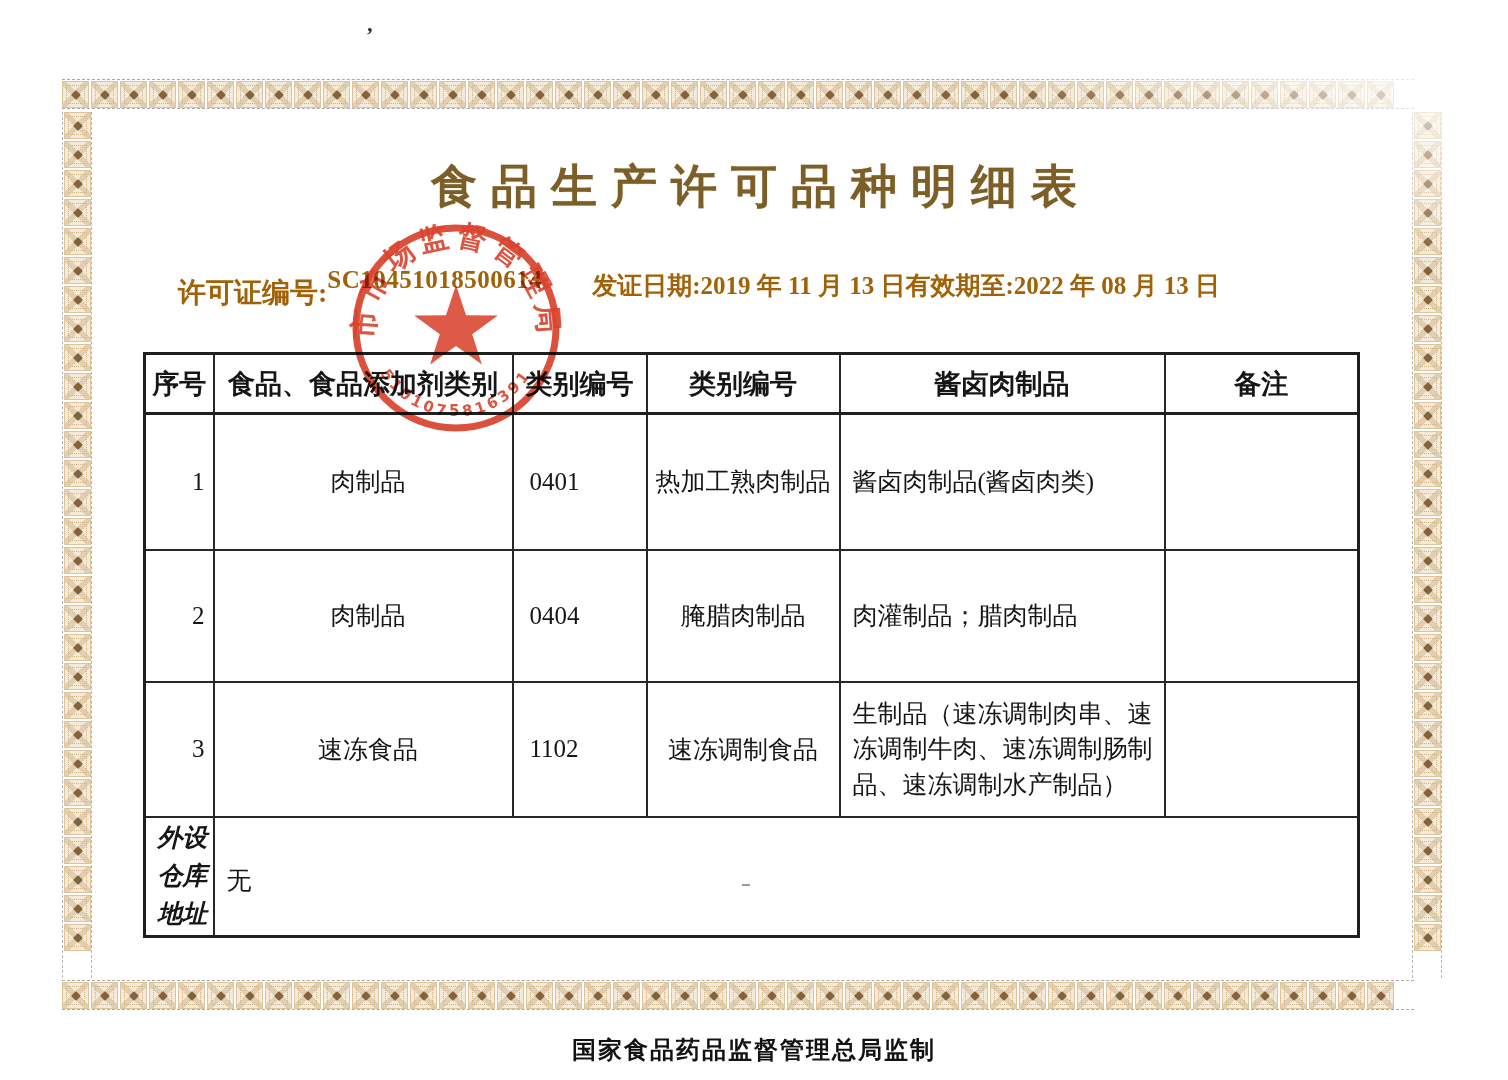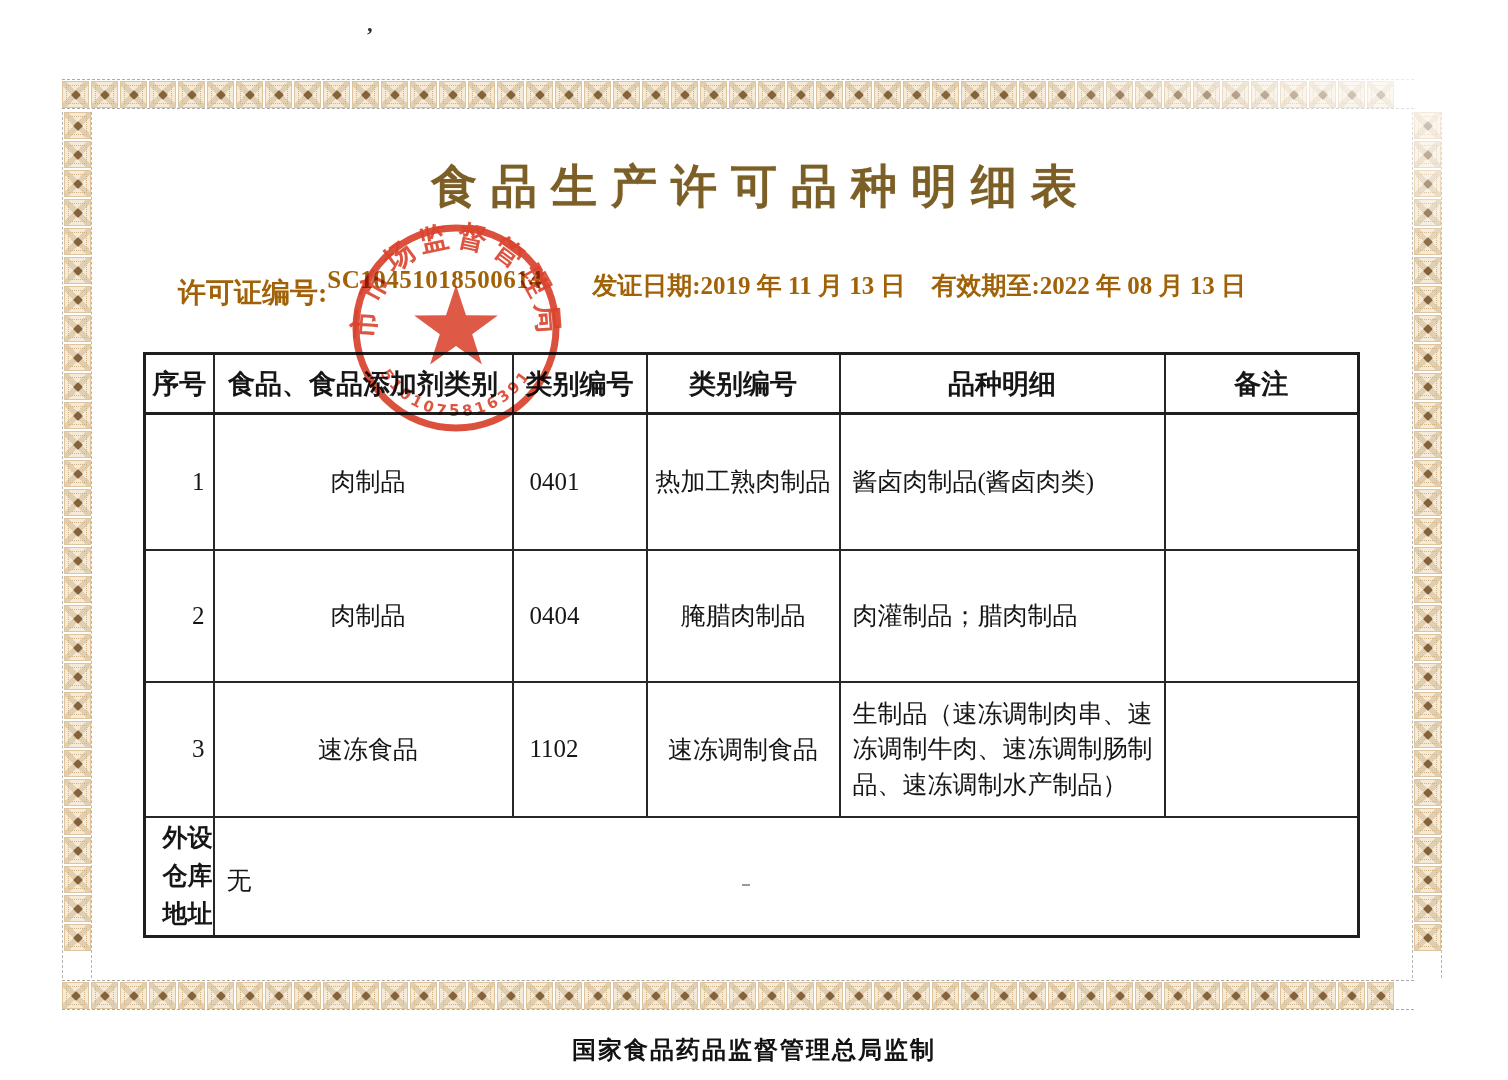--- a/index.html
+++ b/index.html
@@ -34,40 +34,40 @@
   .doc-title { position:absolute; top:156px; left:0; width:100%; text-align:center;
       font-size:46px; font-weight:bold; color:#7c5f26; letter-spacing:14px; text-indent:14px;
       text-shadow:0 0 1px rgba(124,95,38,.45); }
 
   
   .license-line { position:absolute; left:178px; top:266px; width:1180px; height:46px;
       display:flex; align-items:center; white-space:nowrap; font-weight:bold; color:#a16207; }
   .license-label { font-size:28px; align-self:flex-end; }
   .license-number { font-size:25px; transform:translateY(-9px); letter-spacing:.5px; }
   .license-issue { font-size:25px; margin-left:50px; transform:translateY(-4px); }
-  .license-valid { font-size:25px; margin-left:26px; transform:translateY(-4px);text-align:right; }
+  .license-valid { font-size:25px; transform:translateY(-4px);text-align:right; }
 
   
   table.detail { position:absolute; left:143px; top:352px; width:1214px;
       border-collapse:collapse; table-layout:fixed; z-index:2; }
   table.detail th, table.detail td { border:2px solid #272727; font-size:25px;
       vertical-align:middle; overflow:hidden; }
   table.detail { border:3px solid #1f1f1f; }
   table.detail thead th { font-size:27px; font-weight:bold; text-align:center;
       border-bottom:3px solid #1f1f1f; }
   tr.hdr { height:60px; }
   tr.r1 { height:136px; } tr.r2 { height:132px; } tr.r3 { height:135px; }
   tr.wh { height:120px; }
   td.c-seq { text-align:right; padding-right:8px; }
   td.c-cat { text-align:center; padding-left:10px; }
   td.c-code { text-align:left; padding-left:16px; }
   td.c-name { text-align:center; }
   td.c-detail { text-align:left; padding:6px 8px 6px 12px; line-height:1.42; }
-  td.wh-label { font-weight:bold; font-size:28px; text-align:right; padding-left:6px;
-      line-height:38px; vertical-align:middle; }
+  td.wh-label { font-weight:bold; font-size:28px; text-align:center; padding-left:6px;
+      line-height:38px; vertical-align:middle;font-style:italic; }
   td.wh-value { vertical-align:top; text-align:left; padding:8px 0 0 12px; font-size:26px; }
 
   
   .stamp { position:absolute; left:345px; top:217px; width:222px; height:222px;
       z-index:4; mix-blend-mode:multiply; opacity:.93; }
 
   
   .doc-footer { position:absolute; top:1034px; left:0; width:100%; text-align:center;
       font-size:24px; font-weight:bold; color:#121212; letter-spacing:2px; }
 
@@ -260,21 +260,21 @@
       <col style="width:193px">
         <col style="width:325px">
         <col style="width:194px">
     </colgroup>
     <thead>
       <tr class="hdr">
         <th>序号</th>
         <th>食品、食品添加剂类别</th>
         <th>类别编号</th>
         <th>类别编号</th>
-        <th>品种明细</th>
+        <th>酱卤肉制品</th>
         <th>备注</th>
       </tr>
     </thead>
     <tbody>
       <tr class="r1">
         <td class="c-seq">1</td>
         <td class="c-cat">肉制品</td>
         <td class="c-code">0401</td>
         <td class="c-name">热加工熟肉制品</td>
         <td class="c-detail">酱卤肉制品(酱卤肉类)</td>

